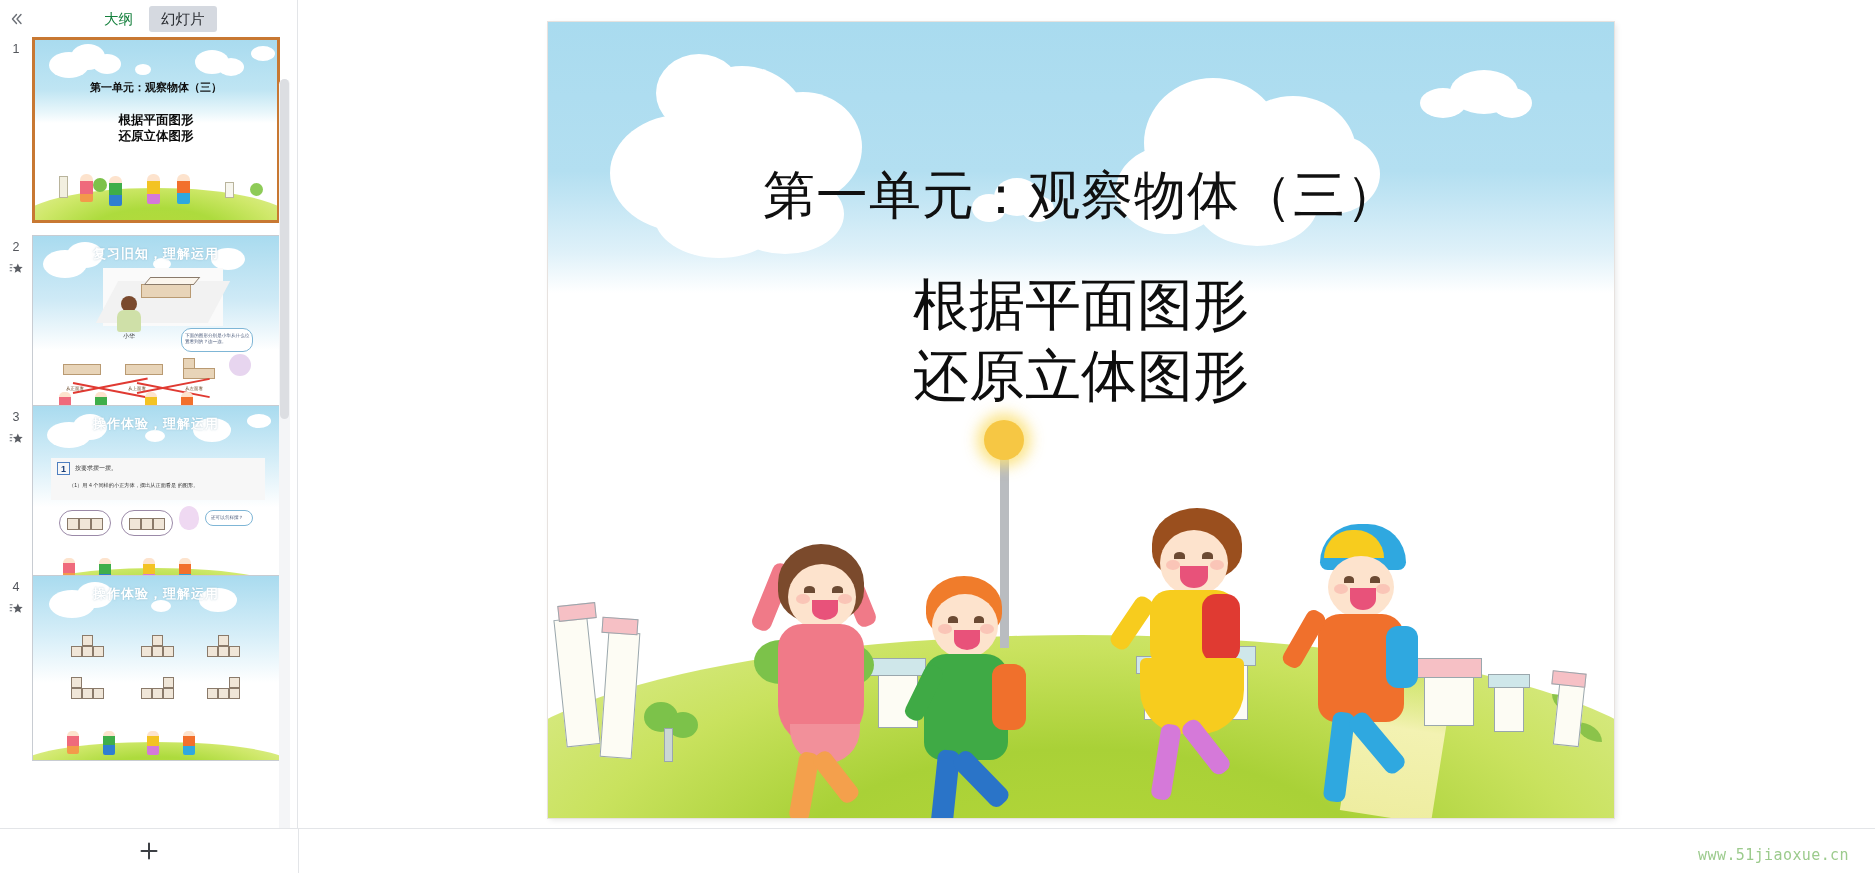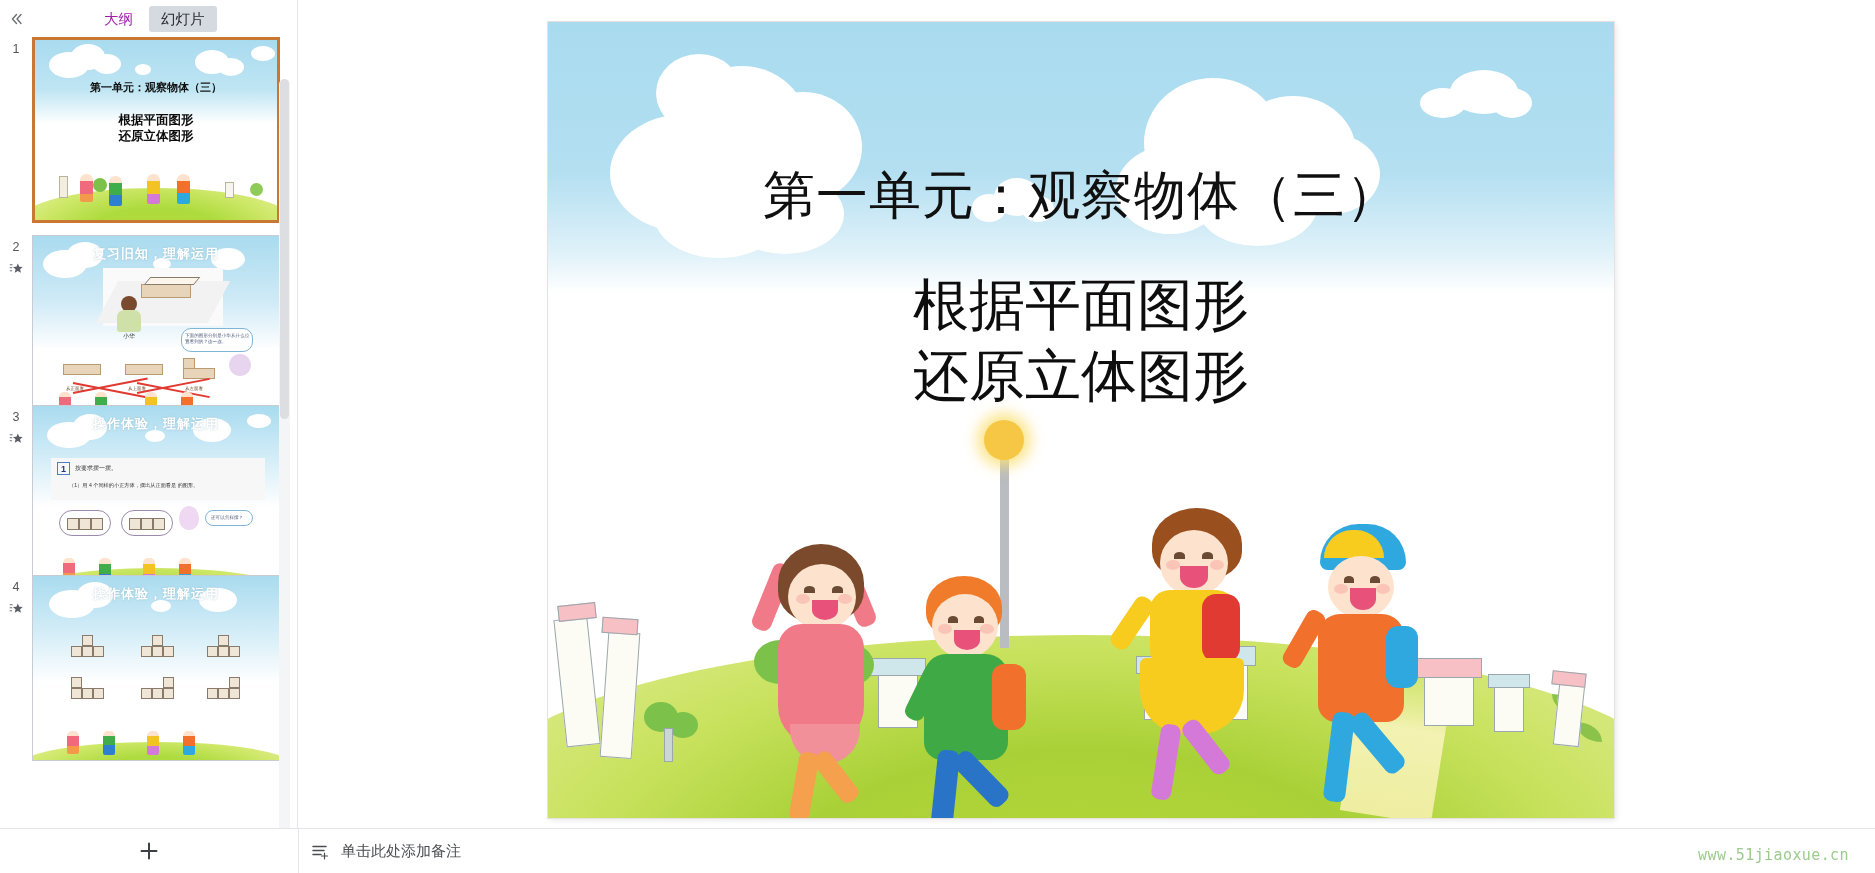--- a/index.html
+++ b/index.html
@@ -16,21 +16,21 @@
     position: absolute; left: 0; top: 0; width: 298px; height: 37px;
     background: #ffffff;
     display: flex; align-items: center;
   }
   #collapse-btn {
     width: 34px; height: 37px; display: flex; align-items: center; justify-content: center;
     color: #6b6f76; font-size: 15px; cursor: pointer;
   }
   #tabs { display: flex; align-items: center; margin-left: 58px; gap: 4px; }
   .tab {
-    font-size: 14.5px; color: #a21caf; padding: 4px 12px; border-radius: 3px;
+    font-size: 14.5px; color: #15803d; padding: 4px 12px; border-radius: 3px;
     cursor: pointer; white-space: nowrap; line-height: 18px;
   }
   .tab.active { background: #d5d9e0; color: #26292e; }
 
   
   #thumbpanel {
     position: absolute; left: 0; top: 37px; width: 298px; height: 798px;
     background: #ffffff; overflow: hidden;
   }
   #thumblist { position: absolute; left: 0; top: 0; width: 290px; height: 798px; }
@@ -534,23 +534,16 @@
     </div>
   </div>
 
   <div id="bottombar">
     <div id="add-slide">
       <svg width="22" height="22" viewBox="0 0 22 22">
         <path d="M11 3.5 V18.5 M3.5 11 H18.5" stroke="#3c3f44" stroke-width="2" stroke-linecap="round"></path>
       </svg>
     </div>
     <div id="bar-divider-left"></div>
-    <div id="notes-area">
-      <svg width="20" height="20" viewBox="0 0 20 20">
-        <path d="M3 5.5 H16 M3 9.5 H14 M3 13.5 H11" stroke="#4a4d52" stroke-width="1.5" stroke-linecap="round"></path>
-        <path d="M14.5 12 V18 M11.5 15 H17.5" stroke="#4a4d52" stroke-width="1.2" stroke-linecap="round"></path>
-      </svg>
-      <span id="notes-placeholder">单击此处添加备注</span>
-    </div>
     <div id="watermark">www.51jiaoxue.cn</div>
   </div>
 
 </div>
 
 </body></html>

